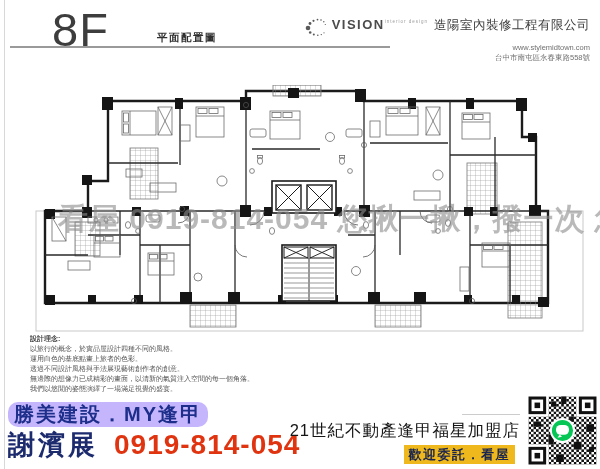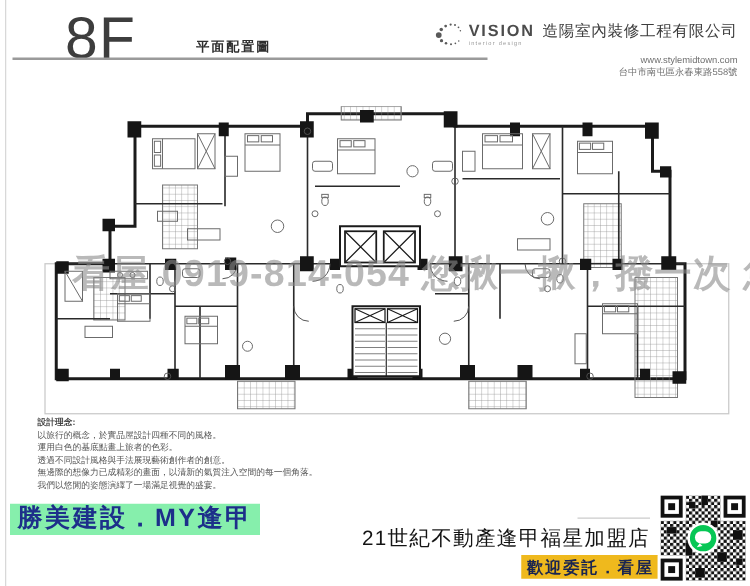--- a/index.html
+++ b/index.html
@@ -6,43 +6,43 @@
   #page{position:relative;width:600px;height:469px;background:#ffffff;overflow:hidden;
         font-family:"Liberation Sans","DejaVu Sans",sans-serif;}
   .abs{position:absolute;}
   
   .floor{left:52px;top:2px;font-size:47px;color:#3d3d3d;letter-spacing:1px;}
   .floor-sub{left:130px;top:31px;font-size:10.5px;font-weight:bold;color:#2f2f2f;letter-spacing:1.5px;margin-left:27px;}
   .rule{left:10px;top:46px;width:380px;height:2px;background:#9a9a9a;}
   .scanline{left:4px;top:0;width:1px;height:469px;background:#d8d8d8;}
   
   .logo-row{right:10px;top:15px;display:flex;align-items:flex-start;}
-  .vision-wrap{display:flex;flex-direction:column;margin:3px 6px 0 4px;}
+  .vision-wrap{display:flex;flex-direction:row;margin:3px 6px 0 4px;}
   .vision{font-size:13px;font-weight:bold;color:#4c4c4c;letter-spacing:1.5px;line-height:1;}
   .vision-sub{font-size:4.5px;color:#9a9a9a;letter-spacing:1px;margin-top:1px;}
   .company{font-size:12.5px;font-weight:400;color:#3d3d3d;letter-spacing:0.5px;margin-top:2px;}
   .contact{right:10px;top:43px;text-align:right;font-size:7.5px;color:#707070;line-height:1.3;}
   .contact .ph{font-size:8px;font-weight:bold;color:#4f4f4f;}
   
   .wm{left:58px;top:199px;font-size:30px;font-weight:600;color:#8c8c8c;opacity:.6;
       letter-spacing:1px;white-space:nowrap;z-index:6;}
   
   .notes{left:30px;top:334px;width:300px;font-size:7px;color:#555;line-height:1.42;z-index:7;}
   .notes .t{font-weight:bold;color:#444;}
   
   .brand{left:8px;top:401px;z-index:8;}
-  .brand span{background:#86efac;color:#1d2f8a;font-size:20px;font-weight:800;
-              padding:1px 6px 2px 6px;letter-spacing:2px;}
+  .brand span{background:#c4b5fd;color:#1d2f8a;font-size:20px;font-weight:800;
+              padding:1px 6px 2px 6px;letter-spacing:2px;border-radius:10px;}
   .agent-row{left:8px;top:427px;display:flex;align-items:baseline;z-index:8;}
   .agent{font-size:27px;font-weight:800;color:#1c2a6e;letter-spacing:3px;}
   .agent-phone{font-size:28px;font-weight:800;color:#e03410;margin-left:16px;letter-spacing:1px;}
   
   .store{right:80px;top:420px;font-size:16.5px;font-weight:400;color:#141414;letter-spacing:1px;z-index:8;}
   .store-rule{right:80px;top:414px;width:58px;height:1px;background:#cccccc;z-index:8;}
-  .welcome{right:72px;top:445px;z-index:8;text-align:right;}
+  .welcome{right:85px;top:445px;z-index:8;text-align:right;}
   .welcome span{background:#efb91d;color:#1a2550;font-size:13px;font-weight:800;
                 padding:2px 5px;letter-spacing:1.5px;}
   .qr{right:1px;top:394px;width:73px;height:73px;z-index:8;}
   
   .plan{left:30px;top:85px;width:556px;height:250px;z-index:1;}
 </style>
 </head>
 <body>
 
 <div id="page">
@@ -275,20 +275,24 @@
     <div>以旅行的概念，於實品屋設計四種不同的風格。</div>
     <div>運用白色的基底點畫上旅者的色彩。</div>
     <div>透過不同設計風格與手法展現藝術創作者的創意。</div>
     <div>無邊際的想像力已成精彩的畫面，以清新的氣質注入空間的每一個角落。</div>
     <div>我們以悠閒的姿態演繹了一場滿足視覺的盛宴。</div>
   </div>
 
   <div class="abs brand">
     <span>勝美建設．MY逢甲</span>
   </div>
+  <div class="abs agent-row">
+    <span class="agent">謝濱展</span>
+    <span class="agent-phone">0919-814-054</span>
+  </div>
 
   <div class="abs store-rule"></div>
   <div class="abs store">21世紀不動產逢甲福星加盟店</div>
   <div class="abs welcome">
     <span>歡迎委託．看屋</span>
   </div>
 
   <div class="abs qr">
     <svg viewBox="0 0 29 29" width="73" height="73">
       <rect width="29" height="29" fill="#fff"></rect>

